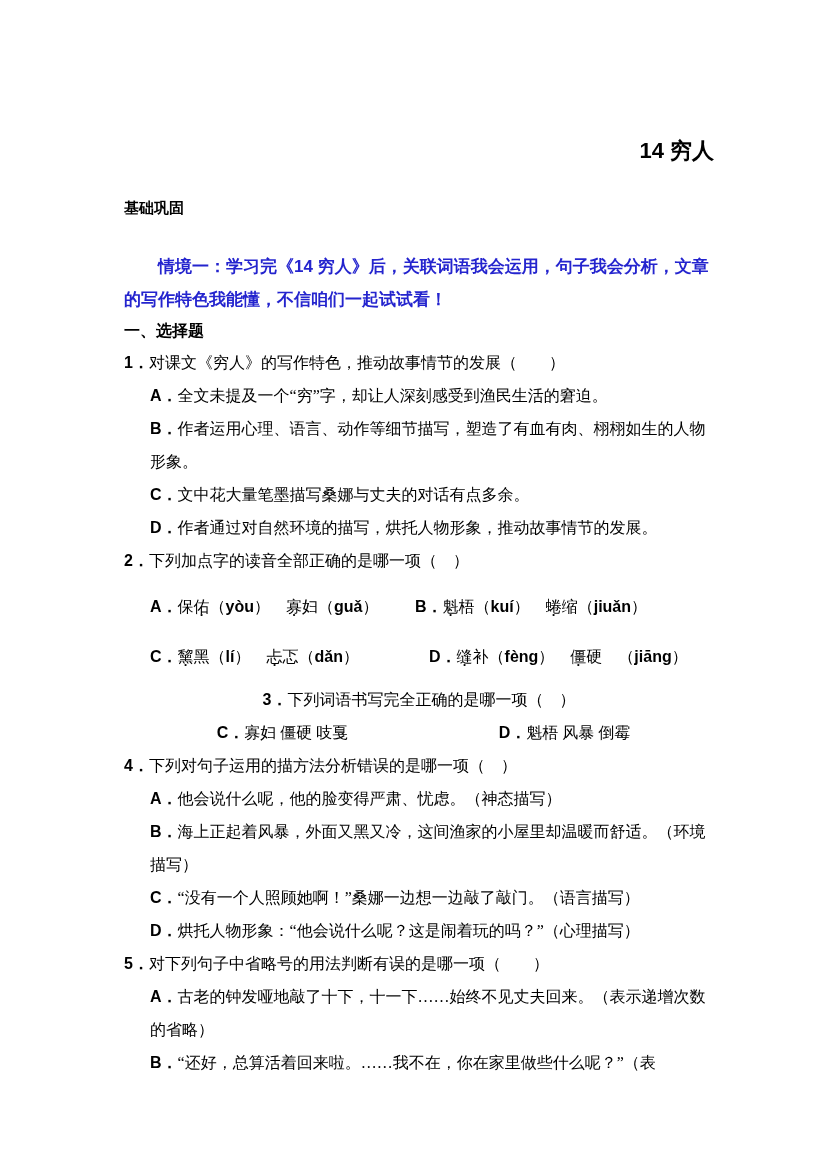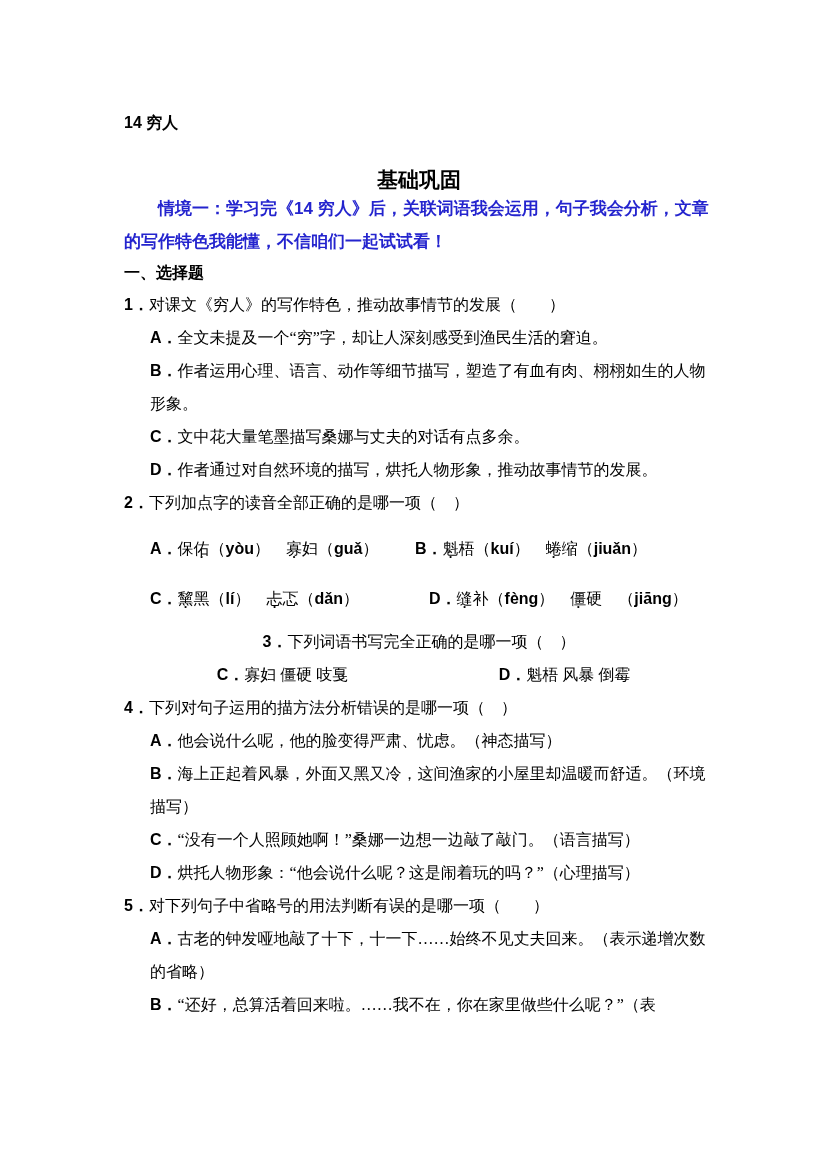--- a/index.html
+++ b/index.html
@@ -13,35 +13,36 @@
     height: 1169px;
     box-sizing: border-box;
     padding: 108px 112px 0 124px;
     background: #ffffff;
     color: #000000;
     font-family: "Liberation Serif", serif;
     font-size: 16px;
     overflow: hidden;
   }
   .doc-title {
-    text-align: left;
+    text-align: right;
     font-family: "Liberation Sans", sans-serif;
     font-weight: 700;
-    font-size: 16px;
+    font-size: 22px;
     line-height: 30px;
+    margin-top: 28px;
   }
   .doc-subtitle {
-    text-align: center;
     font-family: "Liberation Sans", sans-serif;
     font-weight: 700;
-    font-size: 21px;
+    font-size: 15px;
     line-height: 24px;
     margin-top: 30px;
   }
   .intro {
+    margin-top: 30px;
     font-family: "Liberation Sans", sans-serif;
     font-weight: 700;
     font-size: 17px;
   }
   .intro-line { line-height: 33px; }
   .intro-line.first { text-indent: 2em; }
   .section-heading {
     font-family: Liberation Sans, sans-serif;
     font-weight: 700;
     font-size: 16px;

